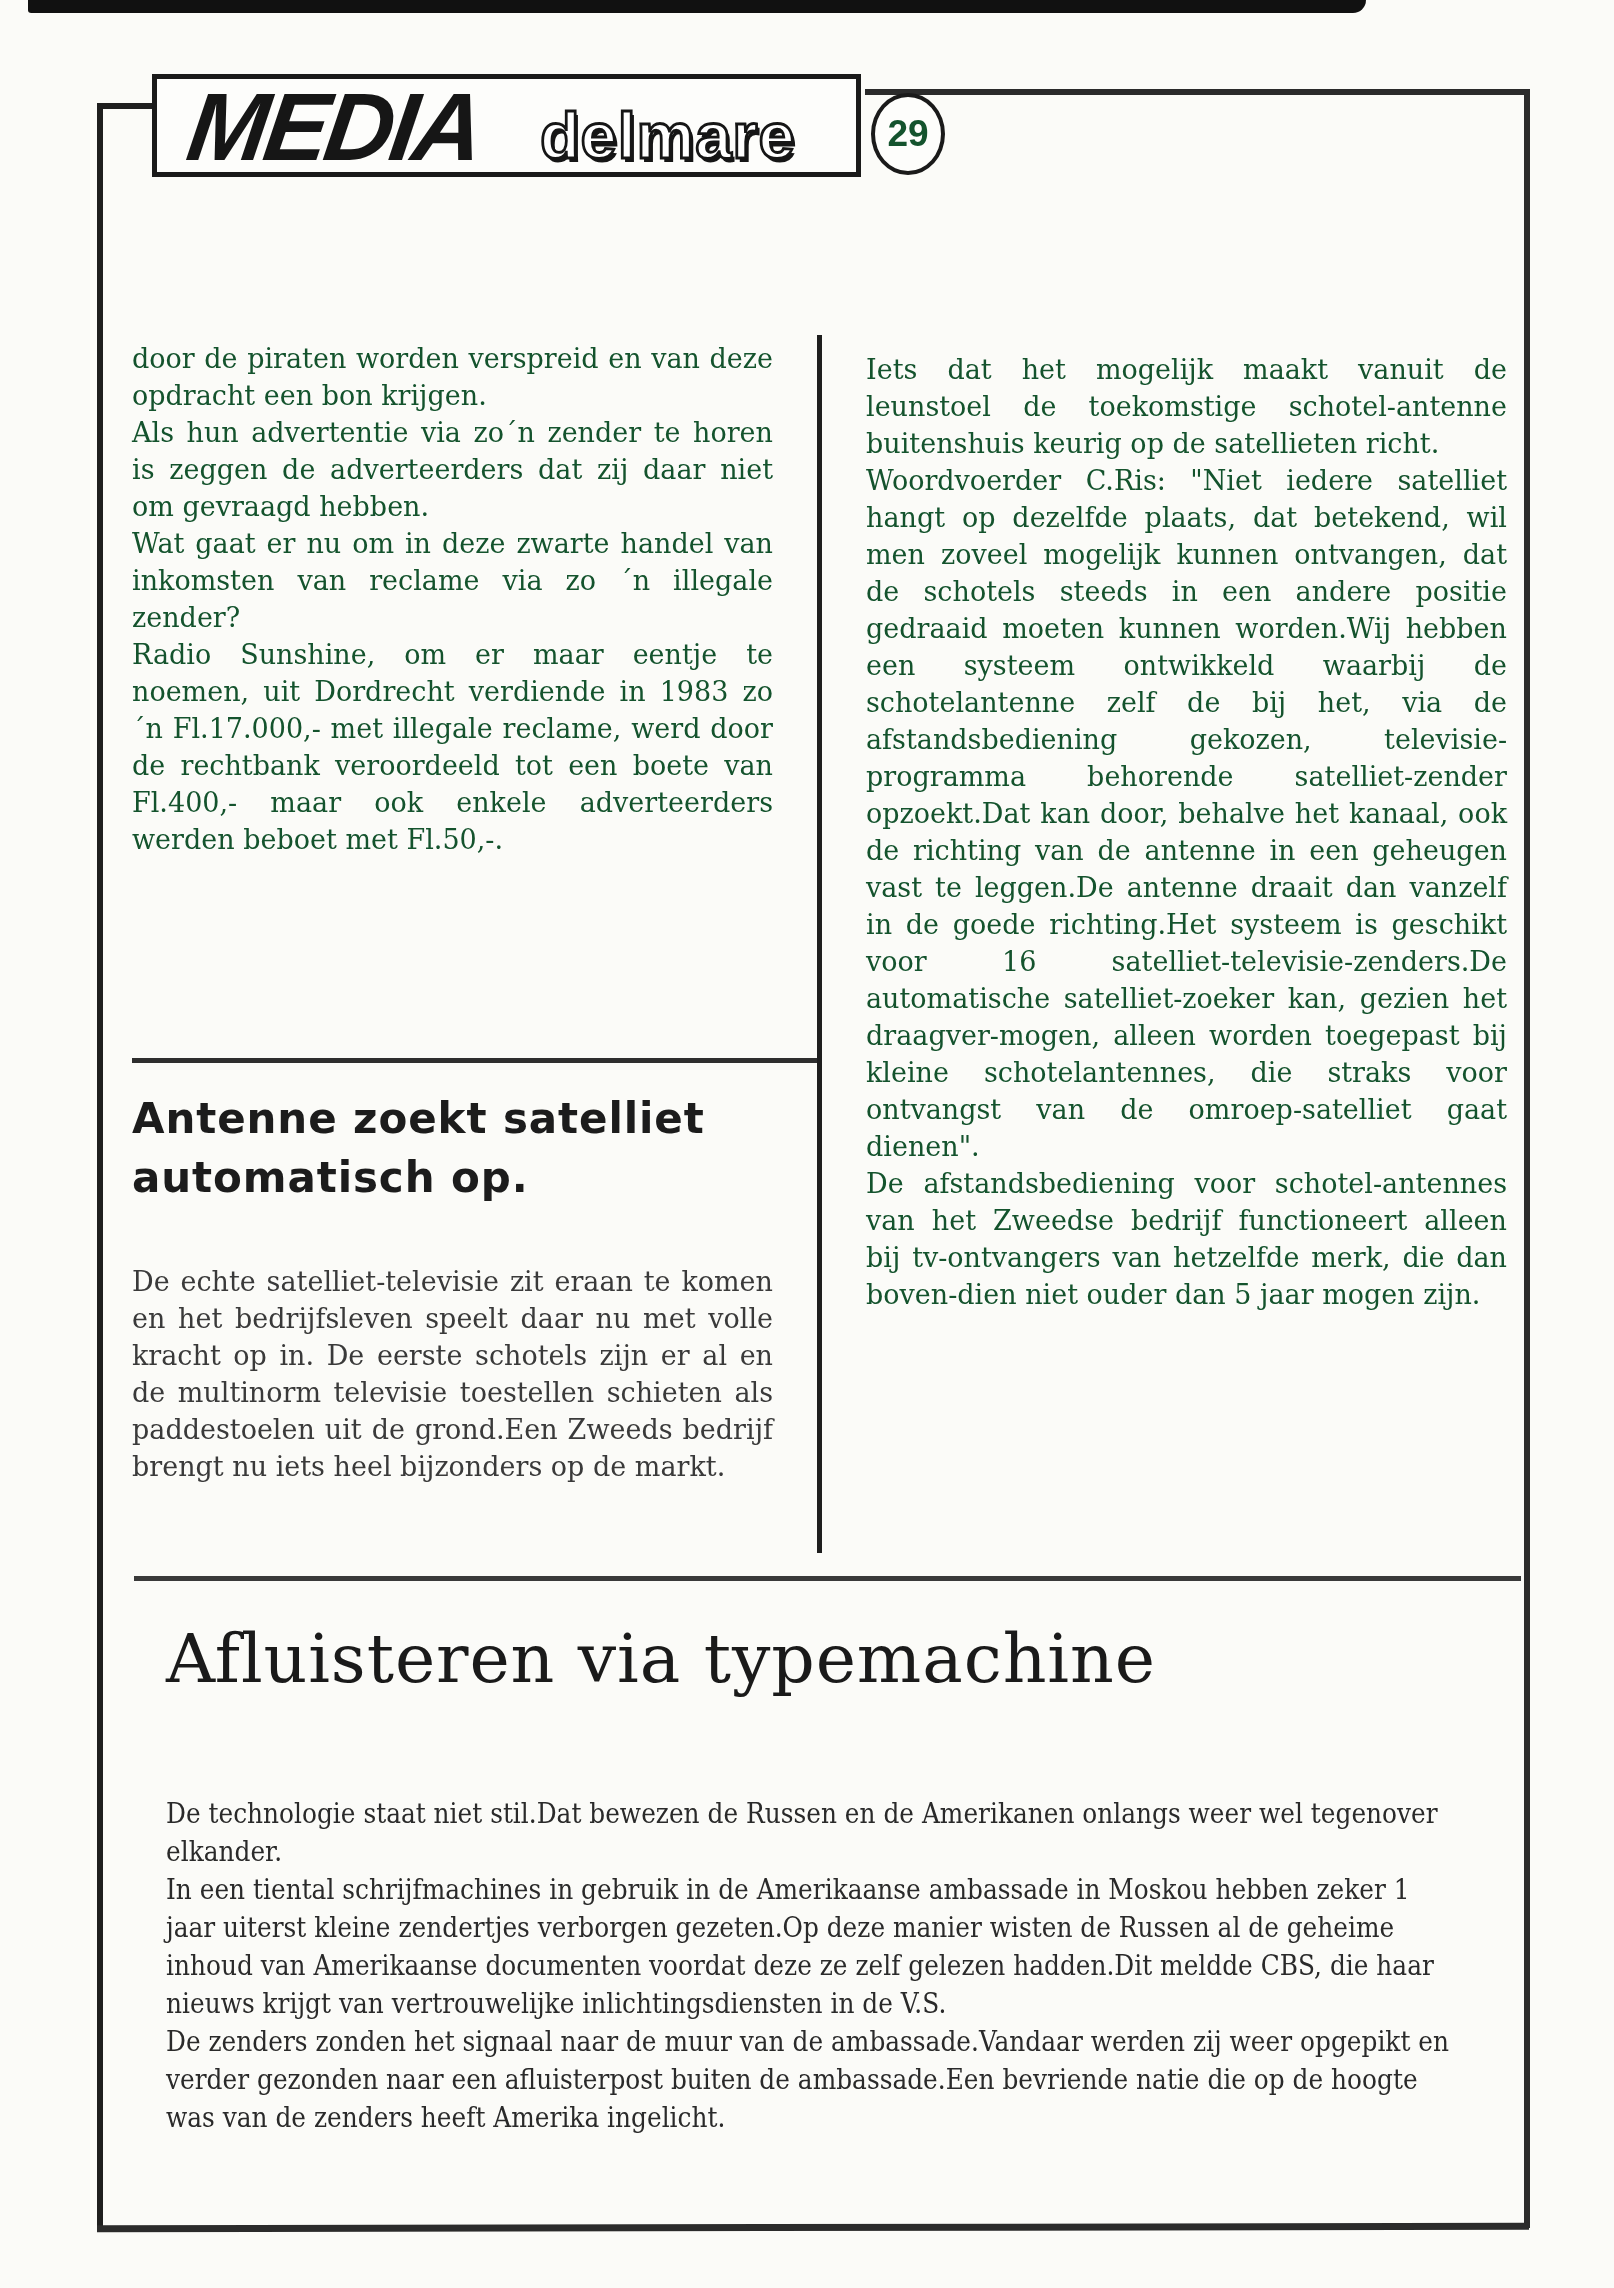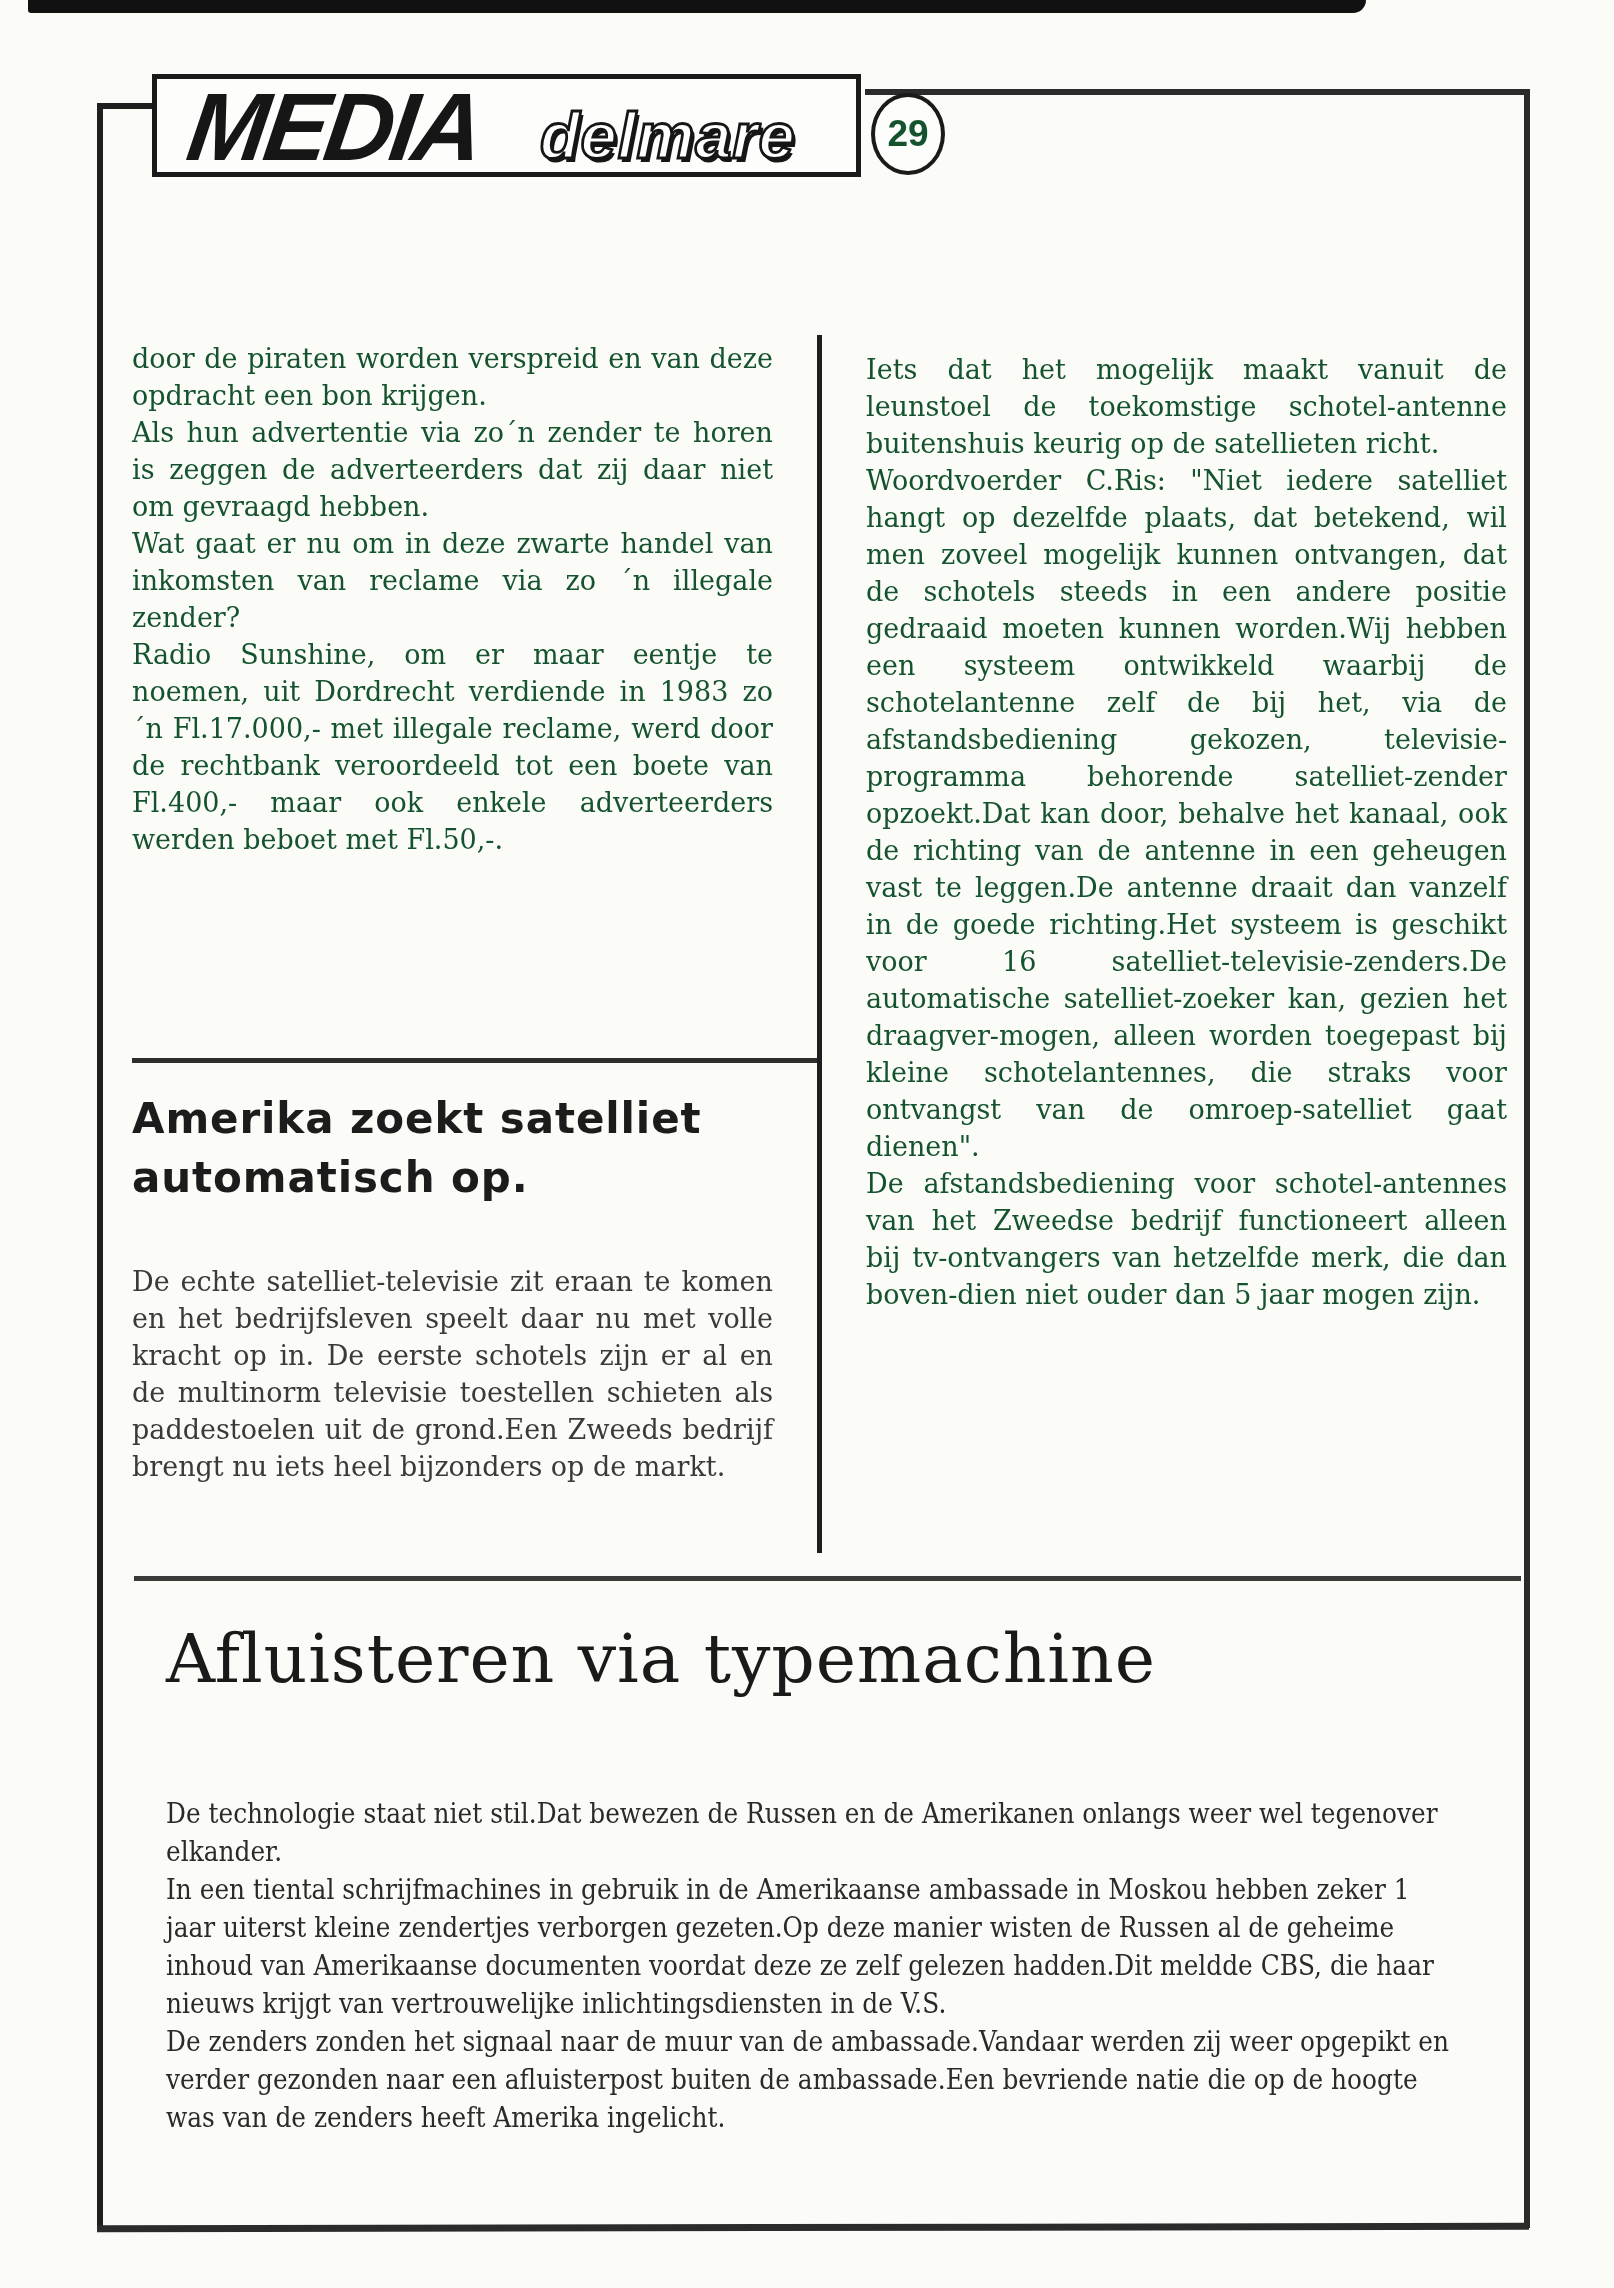--- a/index.html
+++ b/index.html
@@ -19,21 +19,21 @@
   .frame-right { position: absolute; left: 1524px; top: 89px; width: 5.5px; height: 2139px; background: #2b2b2b; }
   .frame-bottom { position: absolute; left: 97px; top: 2224px; width: 1432px; height: 6.5px; background: #2b2b2b; transform: skewY(-0.1deg); }
 
   
   .header-box { position: absolute; left: 152px; top: 74px; width: 709px; height: 103px;
     border: 5.5px solid #1a1a1a; background: #fdfdfb; box-sizing: border-box; }
   .logo-media { position: absolute; left: 189px; top: 79px; font-family: "Liberation Sans", sans-serif;
     font-weight: 900; font-style: italic; font-size: 96px; letter-spacing: -3.7px; color: #161616;
     transform: skewX(-8deg); line-height: 1; }
   .logo-delmare { position: absolute; left: 540px; top: 103px; font-family: "Liberation Sans", sans-serif;
-    font-weight: 700; font-style: italic; font-size: 65px; color: #fff; line-height: 1;
+    font-weight: 700; font-size: 65px; color: #fff; line-height: 1;
     -webkit-text-stroke: 2.8px #161616; letter-spacing: 0.9px;
     text-shadow: 2.8px 3.7px 0 #161616; }
   .page-num { position: absolute; left: 871px; top: 93px; width: 66px; height: 74px;
     border: 4.6px solid #1a1a1a; border-radius: 50%; background: #fdfdfb;
     display:flex; align-items:center; justify-content:center;
     font-family: "Liberation Sans", sans-serif; font-weight: 700; font-size: 37px; color:#14532d; }
 
   
   .col { position: absolute; font-family: "DejaVu Serif", serif; font-size: 27px; line-height: 37px;
     color: #14532d; }
@@ -78,21 +78,21 @@
 <div class="col col-left">
   <p>door de piraten worden verspreid en van deze opdracht een bon krijgen.</p>
   <p>Als hun advertentie via zo´n zender te horen is zeggen de adverteerders dat zij daar niet om gevraagd hebben.</p>
   <p>Wat gaat er nu om in deze zwarte handel van inkomsten van reclame via zo ´n illegale zender?</p>
   <p>Radio Sunshine, om er maar eentje te noemen, uit Dordrecht verdiende in 1983 zo ´n Fl.17.000,- met illegale reclame, werd door de rechtbank veroordeeld tot een boete van Fl.400,- maar ook enkele adverteerders werden beboet met Fl.50,-.</p>
 </div>
 
 <div class="rule-mid"></div>
 <div class="divider"></div>
 
-<h2 class="headline-2" style="margin:0">Amerika zoekt satelliet automatisch op.</h2>
+<h2 class="headline-2" style="margin:0">Antenne zoekt satelliet automatisch op.</h2>
 <div class="col col-left-2">
   <p>De echte satelliet-televisie zit eraan te komen en het bedrijfsleven speelt daar nu met volle kracht op in. De eerste schotels zijn er al en de multinorm televisie toestellen schieten als paddestoelen uit de grond.Een Zweeds bedrijf brengt nu iets heel bijzonders op de markt.</p>
 </div>
 <div class="col col-right">
   <p>Iets dat het mogelijk maakt vanuit de leunstoel de toekomstige schotel-antenne buitenshuis keurig op de satellieten richt.</p>
   <p>Woordvoerder C.Ris: "Niet iedere satelliet hangt op dezelfde plaats, dat betekend, wil men zoveel mogelijk kunnen ontvangen, dat de schotels steeds in een andere positie gedraaid moeten kunnen worden.Wij hebben een systeem ontwikkeld waarbij de schotelantenne zelf de bij het, via de afstandsbediening gekozen, televisie-programma behorende satelliet-zender opzoekt.Dat kan door, behalve het kanaal, ook de richting van de antenne in een geheugen vast te leggen.De antenne draait dan vanzelf in de goede richting.Het systeem is geschikt voor 16 satelliet-televisie-zenders.De automatische satelliet-zoeker kan, gezien het draagver-mogen, alleen worden toegepast bij kleine schotelantennes, die straks voor ontvangst van de omroep-satelliet gaat dienen".</p>
   <p>De afstandsbediening voor schotel-antennes van het Zweedse bedrijf functioneert alleen bij tv-ontvangers van hetzelfde merk, die dan boven-dien niet ouder dan 5 jaar mogen zijn.</p>
 </div>
 
 <div class="rule-full"></div>

